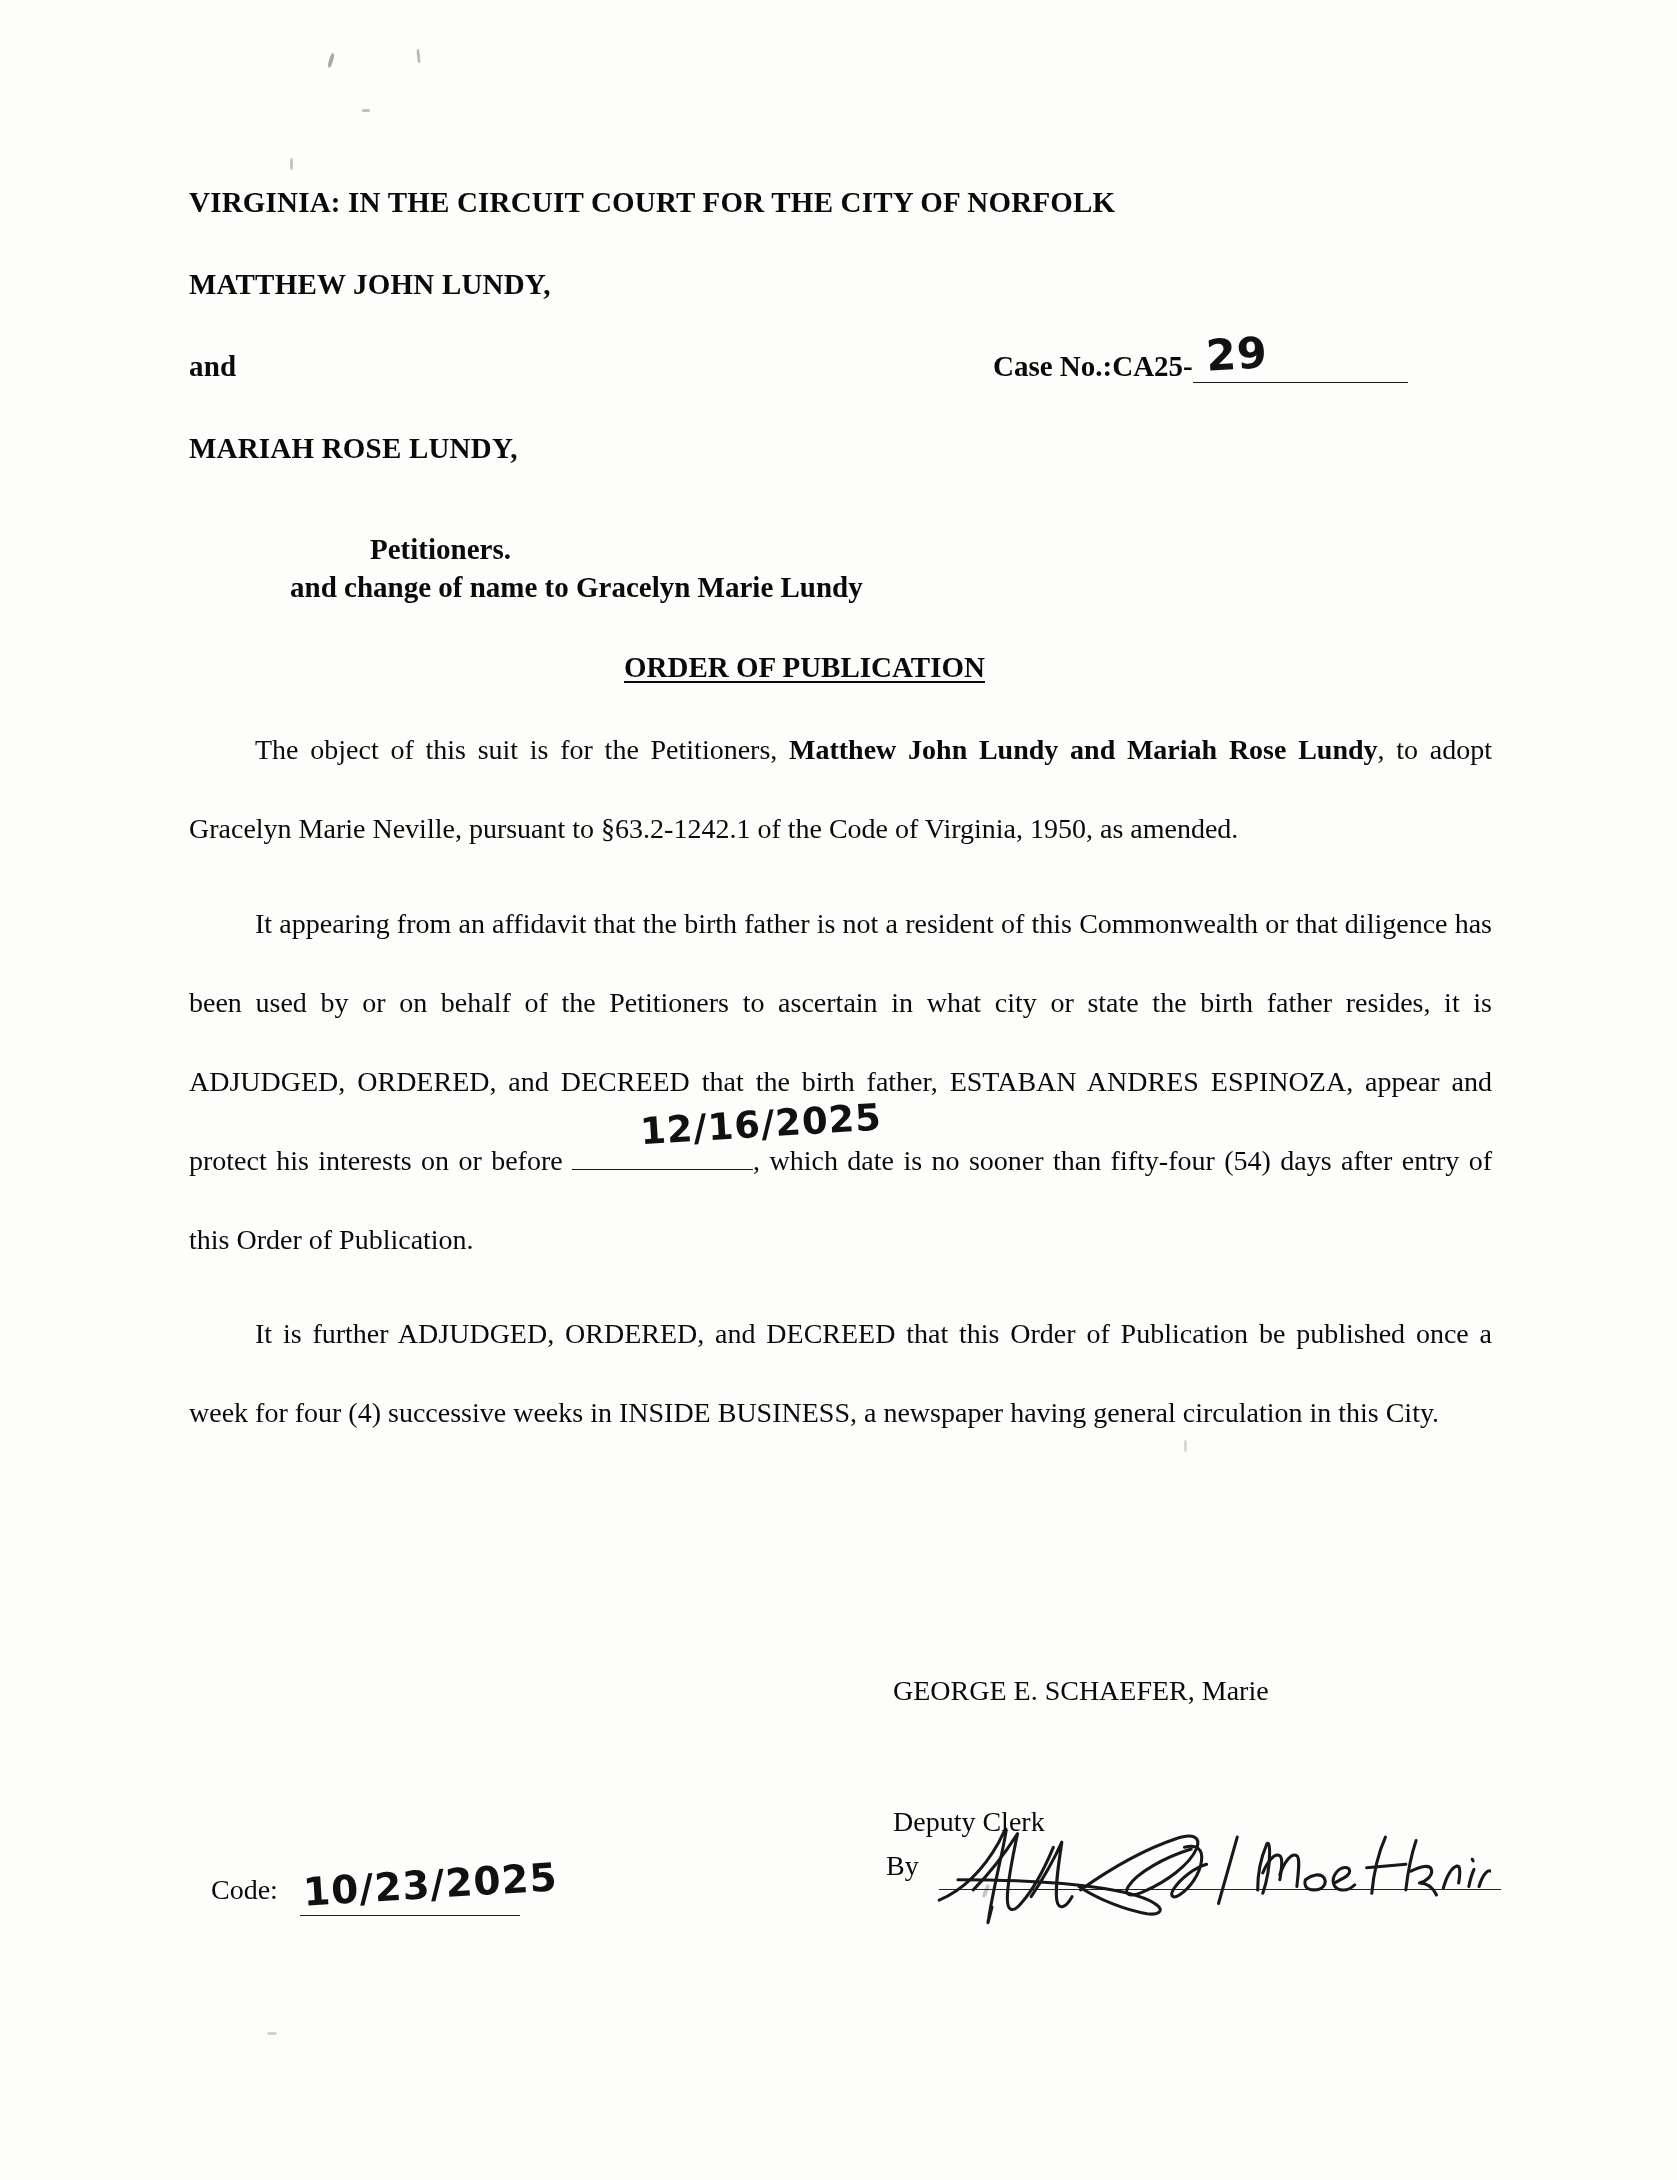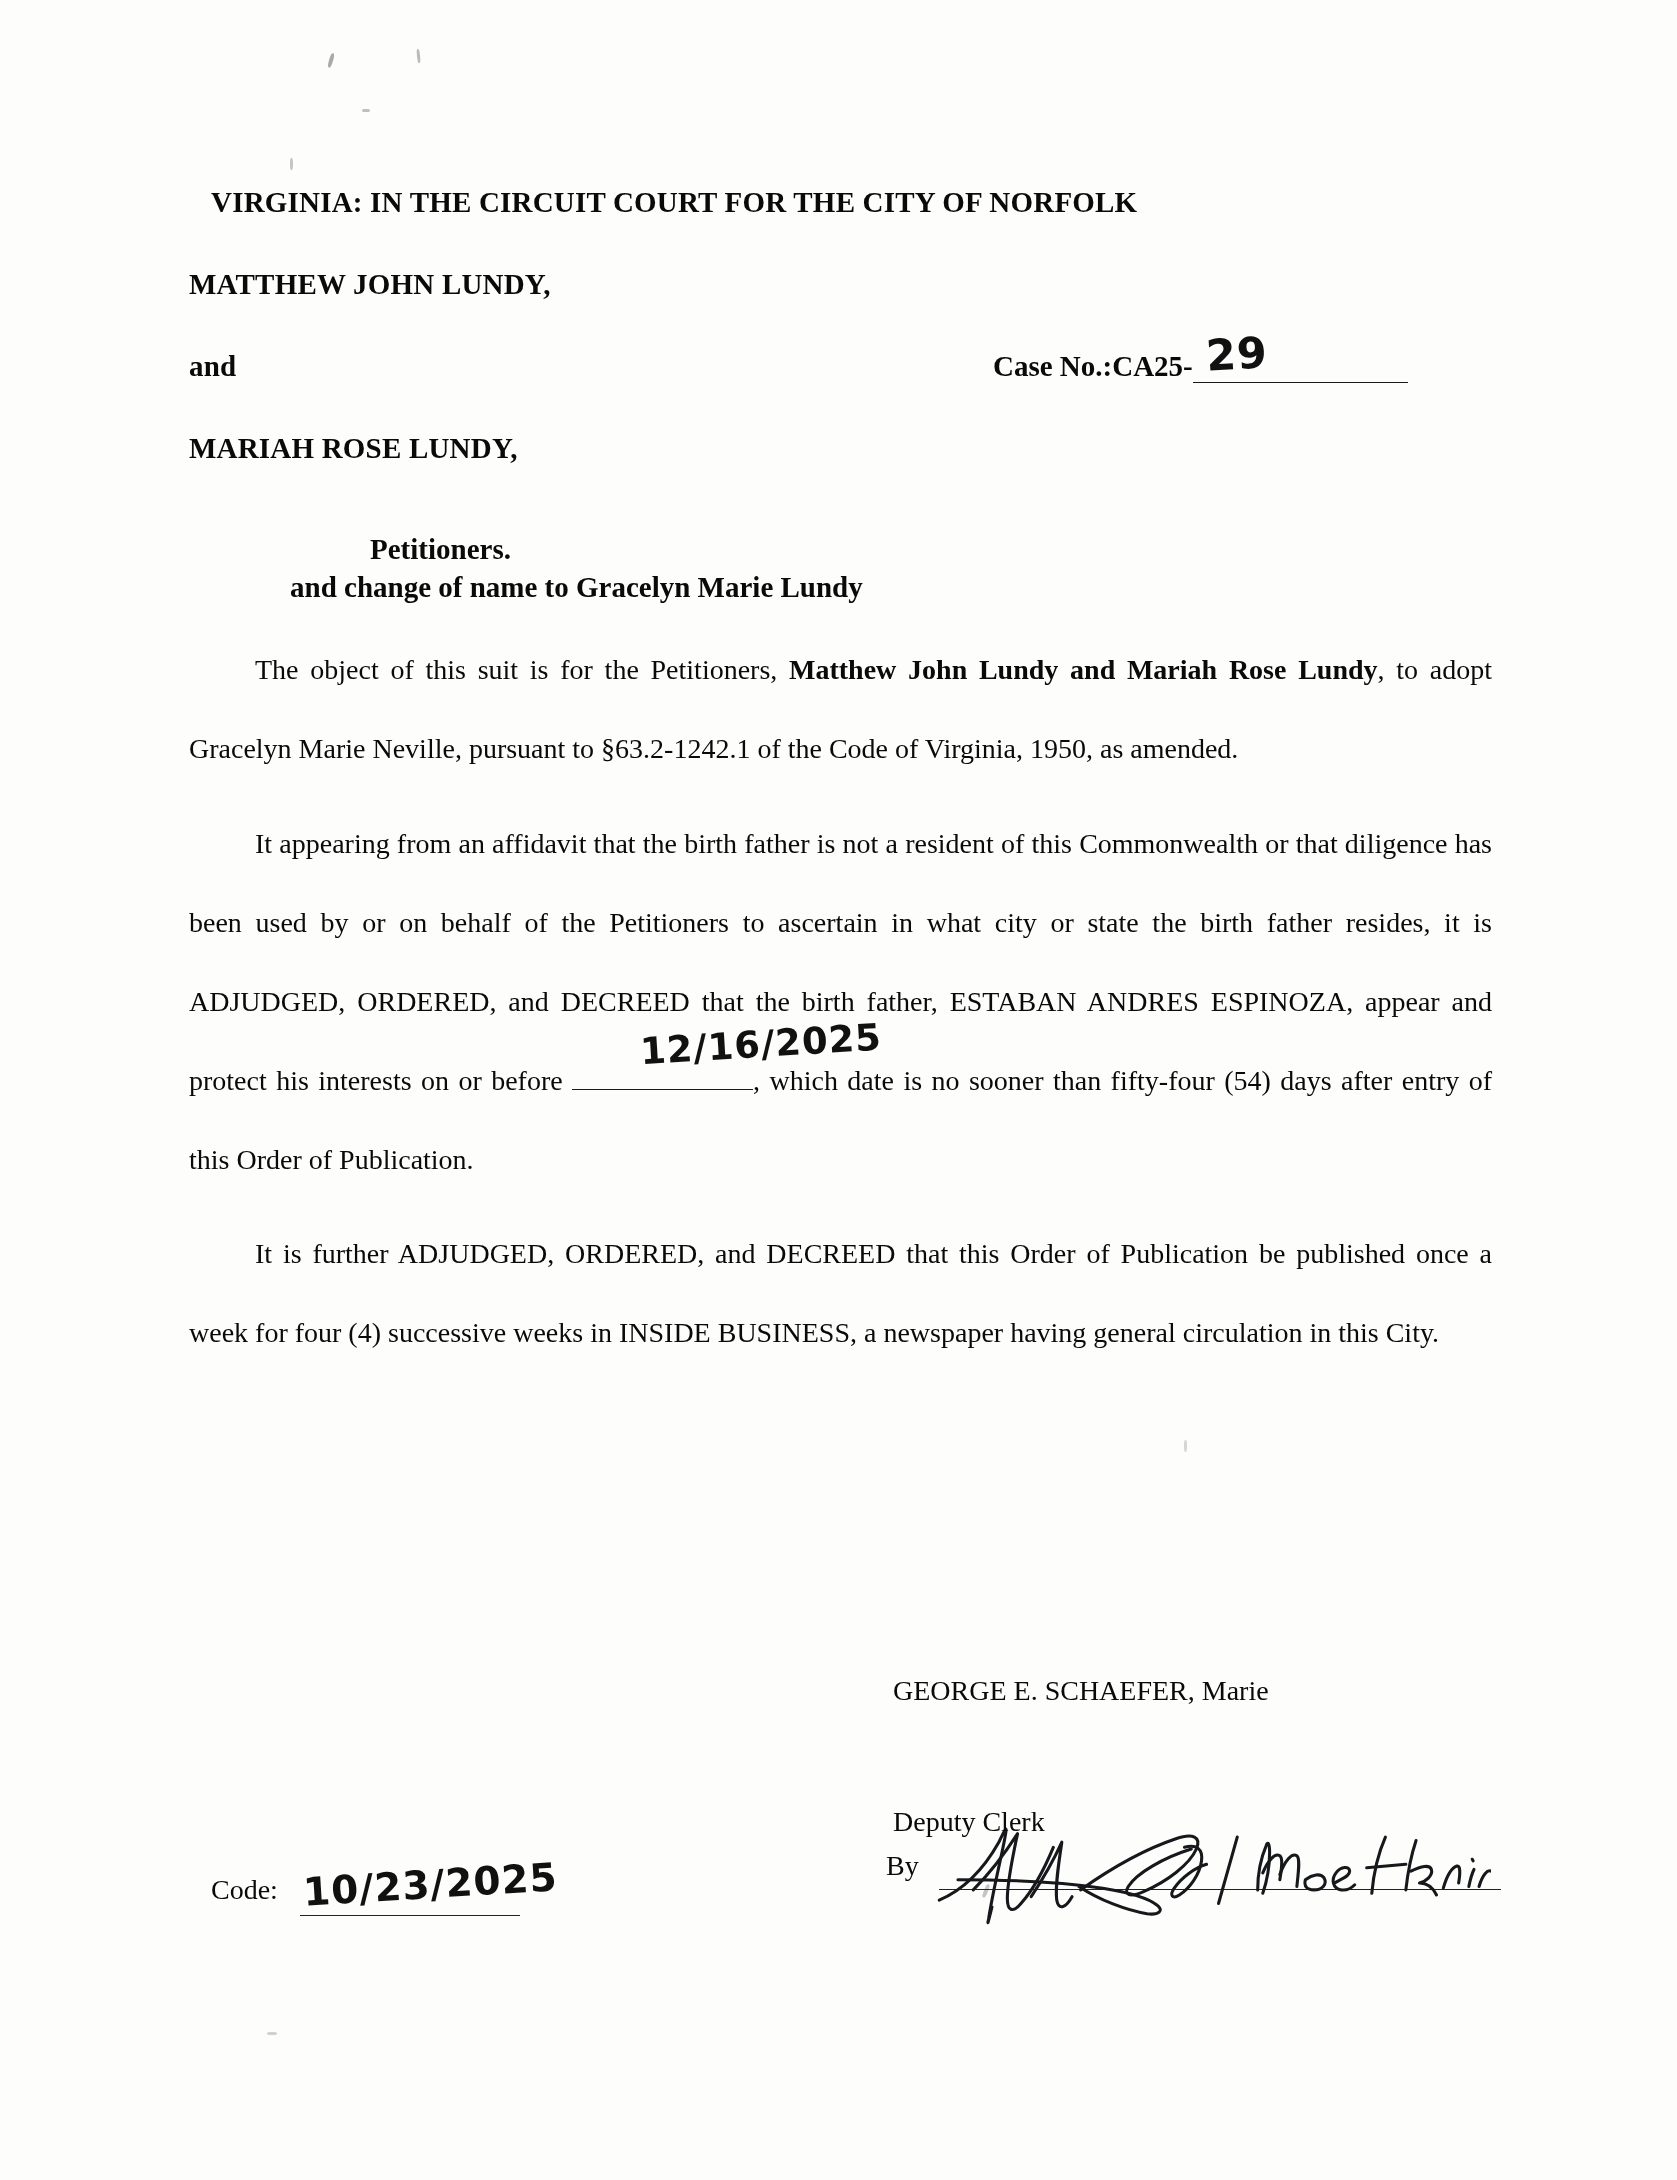--- a/index.html
+++ b/index.html
@@ -196,40 +196,41 @@
   <div class="speck" style="left:329px;top:53px;width:4.3px;height:15.3px;transform:rotate(16deg);opacity:.75;"></div>
   <div class="speck" style="left:417px;top:49px;width:3.4px;height:13.6px;transform:rotate(-6deg);opacity:.6;"></div>
   <div class="speck" style="left:362px;top:109px;width:7.7px;height:3.4px;opacity:.55;"></div>
   <div class="speck" style="left:290px;top:158px;width:3.4px;height:12px;opacity:.5;"></div>
   <div class="speck" style="left:1184px;top:1440px;width:3.4px;height:12px;opacity:.35;"></div>
   <div class="speck" style="left:267px;top:2032px;width:10.2px;height:3.4px;opacity:.4;"></div>
   <div class="speck" style="left:984px;top:1884px;width:4.3px;height:13.6px;transform:rotate(22deg);opacity:.5;"></div>
 
   <div class="content">
 
-    <div class="caption-line" style="margin-top:186px;margin-left:22px;">VIRGINIA:   IN THE CIRCUIT COURT FOR THE CITY OF NORFOLK</div>
+    <div class="caption-line" style="margin-top:186px;">VIRGINIA:   IN THE CIRCUIT COURT FOR THE CITY OF NORFOLK</div>
 
     <div class="caption-line" style="margin-top:49px;">MATTHEW JOHN LUNDY,</div>
 
     <div class="row" style="margin-top:49px;">
       <div class="caption-line">and</div>
       <div class="caseno">
         <span class="caseno-label">Case No.:CA25-</span>
         <span class="caseno-blank">
           <span class="hand caseno-hand">29</span>
         </span>
       </div>
     </div>
 
     <div class="caption-line" style="margin-top:49px;">MARIAH ROSE LUNDY,</div>
 
     <div class="petitioners" style="margin-top:68px;">Petitioners.</div>
 
     <div class="inre-line2" style="margin-top:5.1px;">and change of name to Gracelyn Marie Lundy</div>
 
+    <div class="order-title" style="margin-top:47px;">ORDER OF PUBLICATION</div>
 
     <p class="body nolast" style="margin-top:26.4px;">
       <span>The object of this suit is for the Petitioners, </span><span class="b">Matthew John Lundy and Mariah Rose Lundy</span><span>, to adopt Gracelyn Marie Neville, pursuant to §63.2-1242.1 of the Code of Virginia, 1950, as amended.</span>
     </p>
 
     <p class="body nolast" style="margin-top:15.3px;">
       <span>It appearing from an affidavit that the birth father is not a resident of this Commonwealth or that diligence has been used by or on behalf of the Petitioners to ascertain in what city or state the birth father resides, it is ADJUDGED, ORDERED, and DECREED that the birth father, ESTABAN ANDRES ESPINOZA, appear and protect his interests on or before </span><span class="blank-date"><span class="hand">12/16/2025</span></span><span>, which date is no sooner than fifty-four (54) days after entry of this Order of Publication.</span>
     </p>
 
     <p class="body nolast" style="margin-top:15.3px;">It is further ADJUDGED, ORDERED, and DECREED that this Order of Publication be published once a week for four (4) successive weeks in INSIDE BUSINESS, a newspaper having general circulation in this City.</p>

